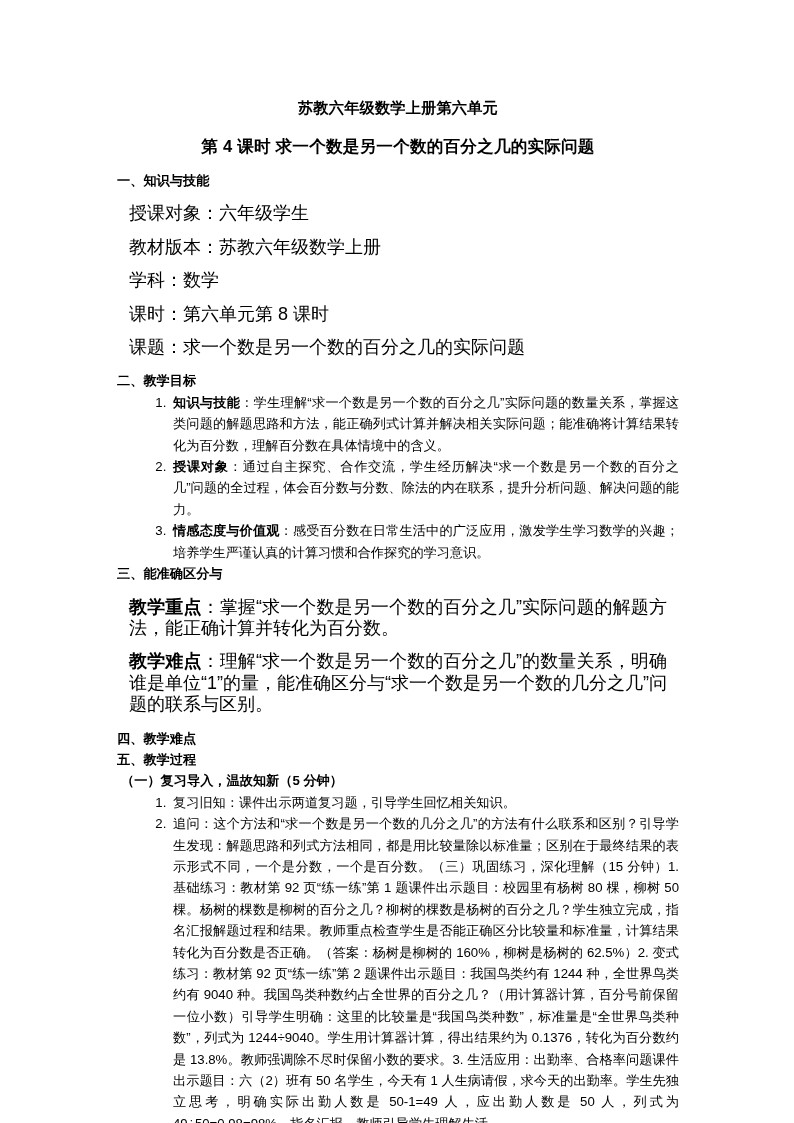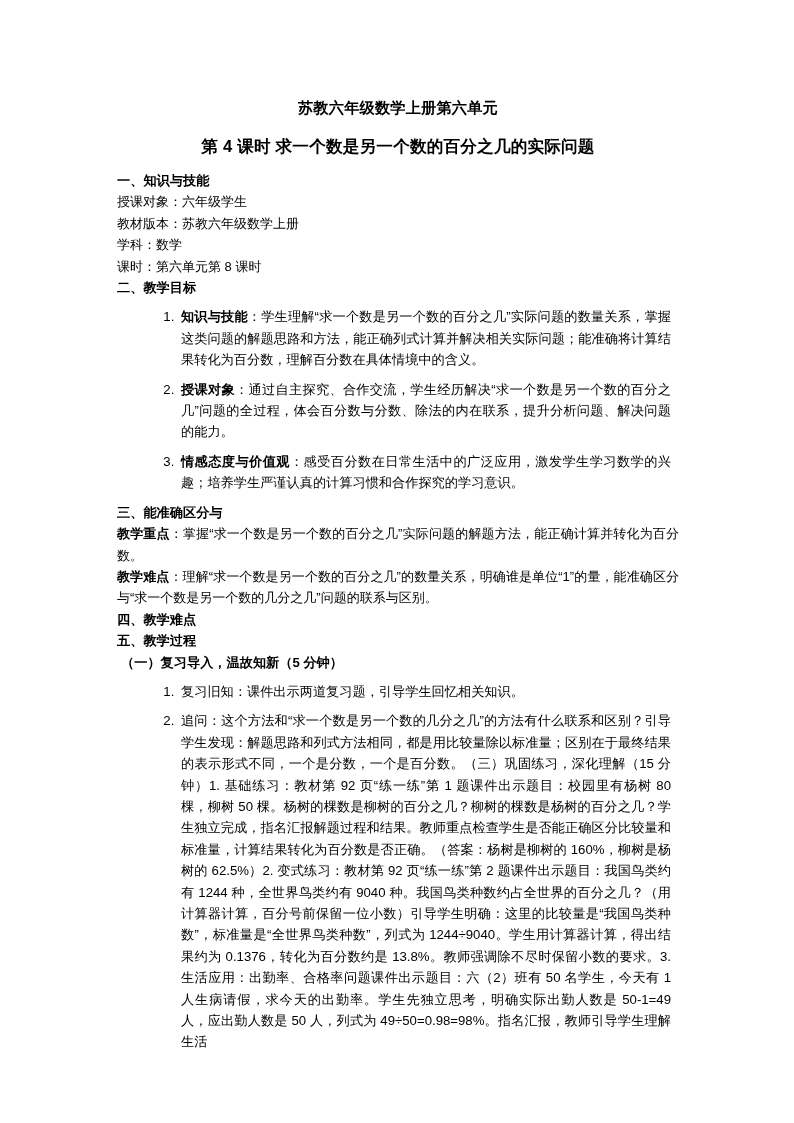--- a/index.html
+++ b/index.html
@@ -53,42 +53,42 @@
     margin: 0;
   }
   .sub-head {
     font-size: 13.2px;
     font-weight: bold;
     line-height: 21.4px;
     margin: 0;
     padding-left: 4px;
   }
   .para {
-    font-size: 13px;
+    font-size: 18px;
     line-height: 21.4px;
-    margin: 0;
+    margin: 12px;
     text-align: justify;
     text-justify: inter-ideograph;
   }
   .para .lbl {
     font-weight: bold;
   }
 
   ol.num-list {
     margin: 0;
     padding: 0 0 0 53px;
     list-style-position: outside;
   }
   ol.num-list > li {
     font-size: 13.2px;
     line-height: 21.4px;
     text-align: justify;
     text-justify: inter-ideograph;
     padding-left: 3px;
-    margin: 8px;
+    margin: 0;
   }
   ol.num-list > li::marker {
     font-size: 13.2px;
   }
   ol.num-list > li .lbl {
     font-weight: bold;
   }
 </style>
 </head>
 <body>
@@ -97,20 +97,21 @@
   <div class="content">
 
     <div class="doc-title-1">苏教六年级数学上册第六单元</div>
     <div class="doc-title-2">第 4 课时  求一个数是另一个数的百分之几的实际问题</div>
 
     <div class="sec-head">一、知识与技能</div>
     <div class="para">授课对象：六年级学生</div>
     <div class="para">教材版本：苏教六年级数学上册</div>
     <div class="para">学科：数学</div>
     <div class="para">课时：第六单元第 8 课时</div>
+    <div class="para">课题：求一个数是另一个数的百分之几的实际问题</div>
 
     <div class="sec-head">二、教学目标</div>
     <ol class="num-list">
       <li><span class="lbl">知识与技能</span><span>：学生理解“求一个数是另一个数的百分之几”实际问题的数量关系，掌握这类问题的解题思路和方法，能正确列式计算并解决相关实际问题；能准确将计算结果转化为百分数，理解百分数在具体情境中的含义。</span></li>
       <li><span class="lbl">授课对象</span><span>：通过自主探究、合作交流，学生经历解决“求一个数是另一个数的百分之几”问题的全过程，体会百分数与分数、除法的内在联系，提升分析问题、解决问题的能力。</span></li>
       <li><span class="lbl">情感态度与价值观</span><span>：感受百分数在日常生活中的广泛应用，激发学生学习数学的兴趣；培养学生严谨认真的计算习惯和合作探究的学习意识。</span></li>
     </ol>
 
     <div class="sec-head">三、能准确区分与</div>
     <div class="para"><span class="lbl">教学重点</span><span>：掌握“求一个数是另一个数的百分之几”实际问题的解题方法，能正确计算并转化为百分数。</span></div>

